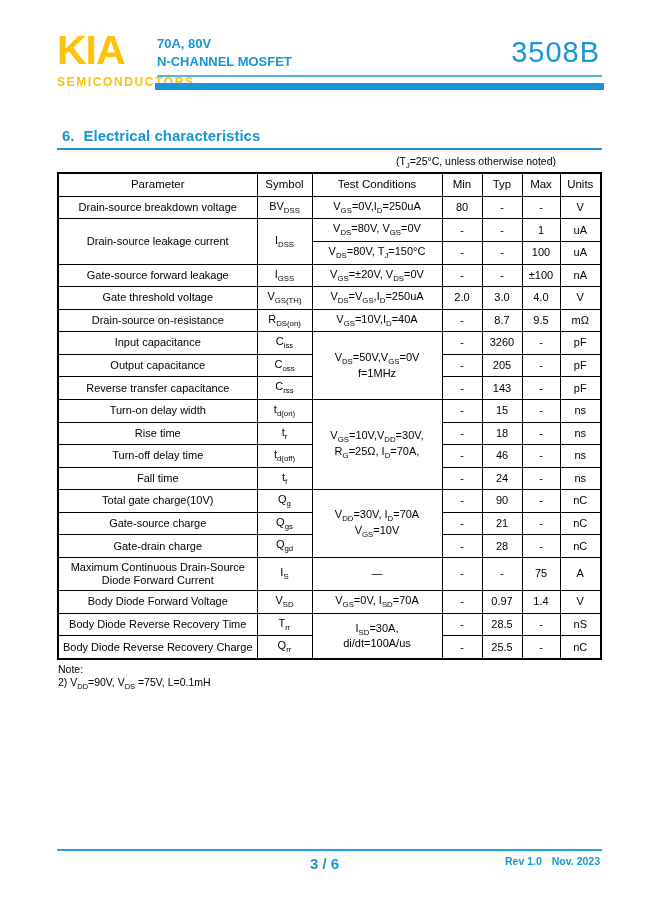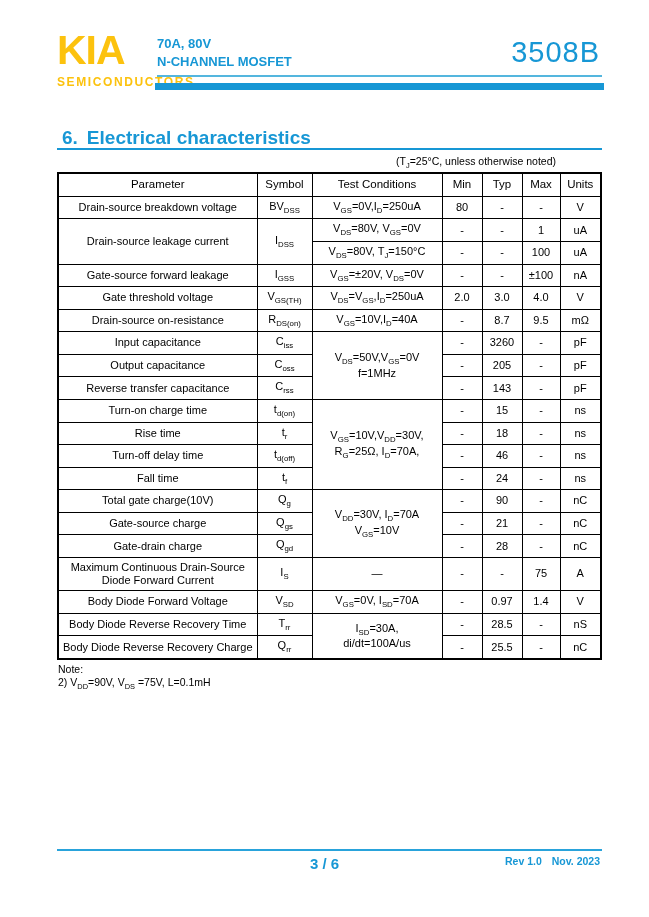--- a/index.html
+++ b/index.html
@@ -28,21 +28,21 @@
   .part-number {
     position: absolute; right: 49px; top: 36px;
     color: var(--brand-blue); font-size: 29px; letter-spacing: 1px; font-weight: normal;
   }
   .rule-thin  { position: absolute; left: 157px; right: 47px; top: 75px; height: 2px; background: var(--brand-blue-light); }
   .rule-thick { position: absolute; left: 155px; right: 45px; top: 83px; height: 7px; background: var(--brand-blue); }
 
   
   .section-heading {
     position: absolute; left: 62px; top: 127px;
-    color: var(--brand-blue); font-size: 19px; font-weight: bold;
+    color: var(--brand-blue); font-size: 15px; font-weight: bold;
   }
   .section-heading .sec-num { margin-right: 9px; }
   .section-rule { position: absolute; left: 57px; right: 47px; top: 148px; height: 2px; background: var(--brand-blue); }
 
   
   .content { position: absolute; left: 57px; top: 155px; width: 500px; }
   .table-note { text-align: right; font-size: 10.5px; padding-bottom: 2px; padding-right: 1px; }
   table.ec-table { width: 543px; border-collapse: collapse; table-layout: fixed; }
   table.ec-table th, table.ec-table td {
     border: 1px solid #000;
@@ -188,21 +188,21 @@
           </tr>
           <tr>
             <td class="c-param">Reverse transfer capacitance</td>
             <td class="c-sym">C<sub>rss</sub></td>
             <td class="c-num">-</td>
             <td class="c-num">143</td>
             <td class="c-num">-</td>
             <td class="c-units">pF</td>
           </tr>
           <tr>
-            <td class="c-param">Turn-on charge time</td>
+            <td class="c-param">Turn-on delay width</td>
             <td class="c-sym">t<sub>d(on)</sub></td>
             <td class="c-cond" rowspan="4">V<sub>GS</sub>=10V,V<sub>DD</sub>=30V,<br>R<sub>G</sub>=25Ω, I<sub>D</sub>=70A,</td>
             <td class="c-num">-</td>
             <td class="c-num">15</td>
             <td class="c-num">-</td>
             <td class="c-units">ns</td>
           </tr>
           <tr>
             <td class="c-param">Rise time</td>
             <td class="c-sym">t<sub>r</sub></td>

